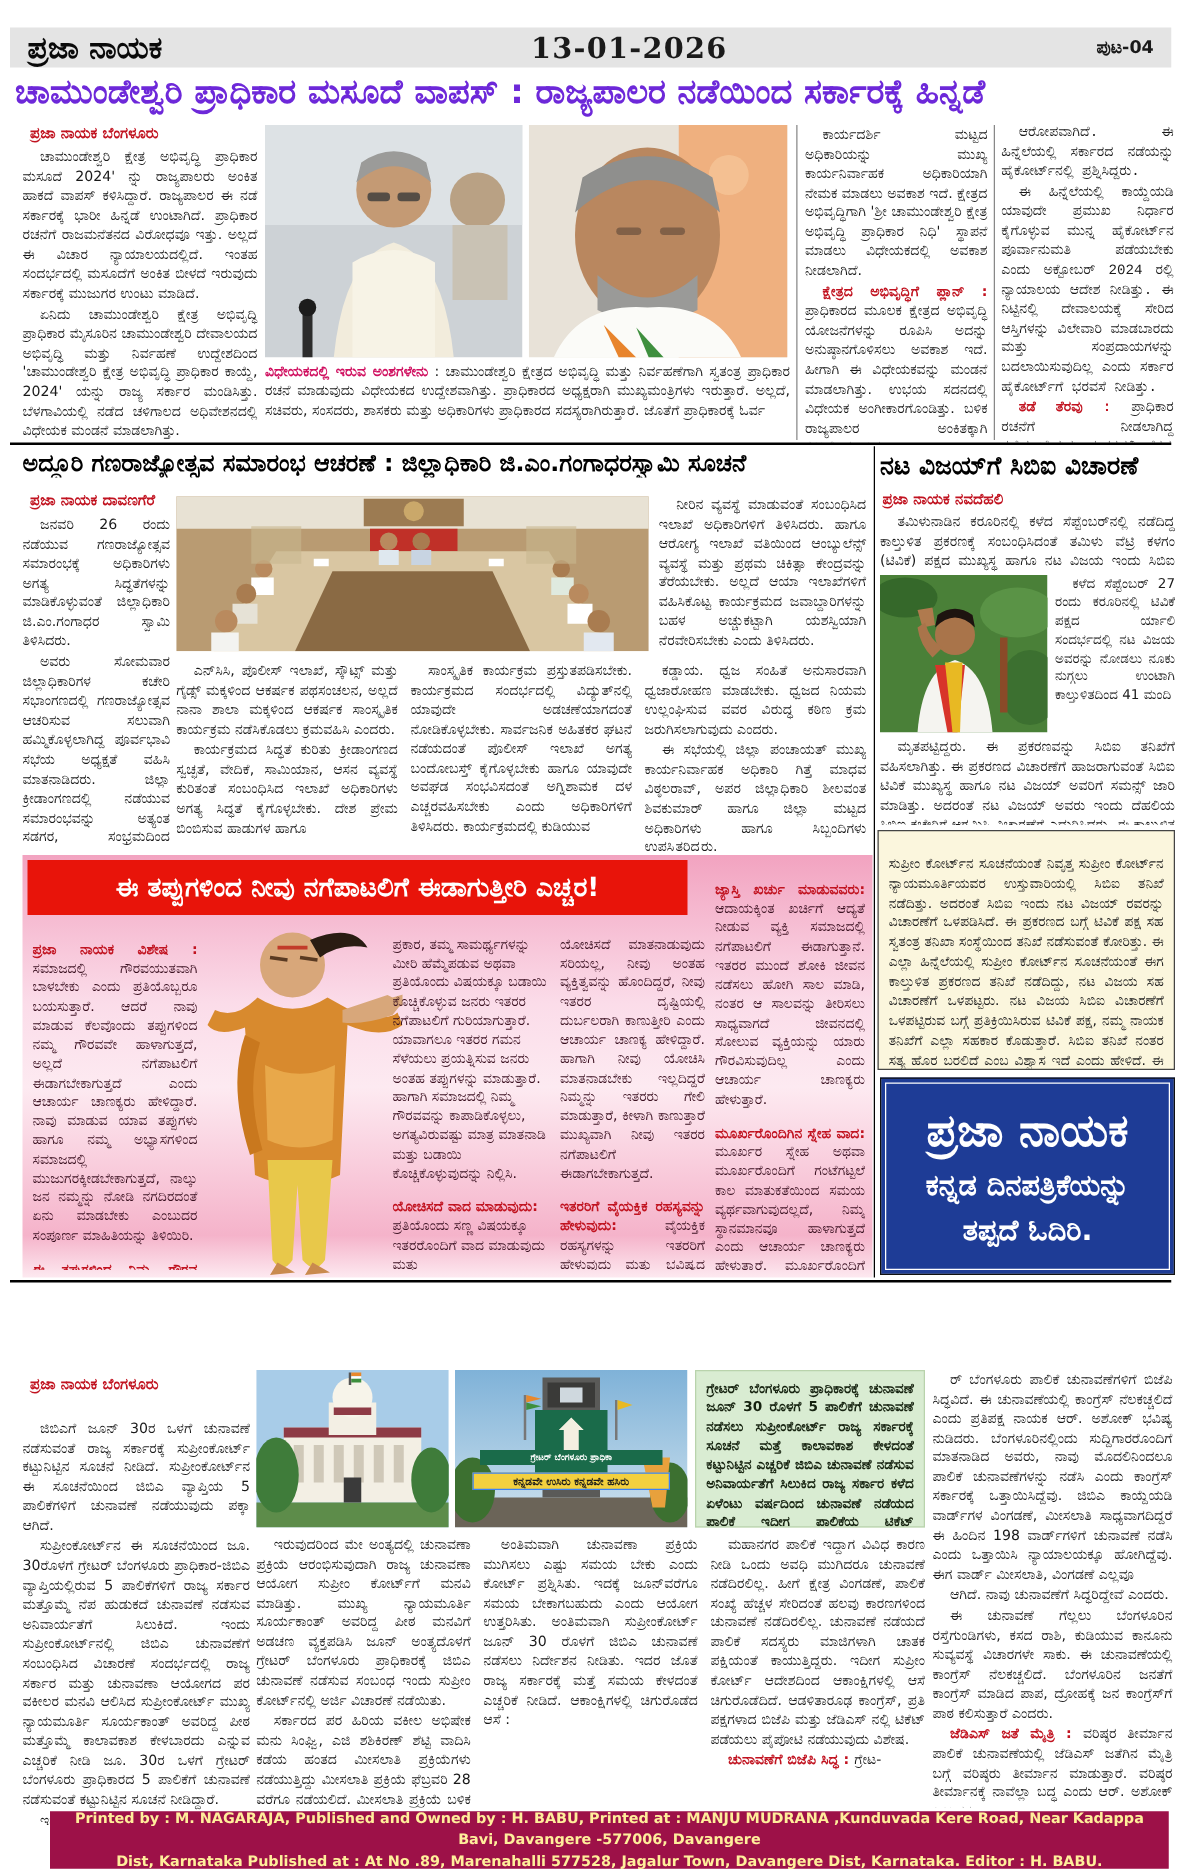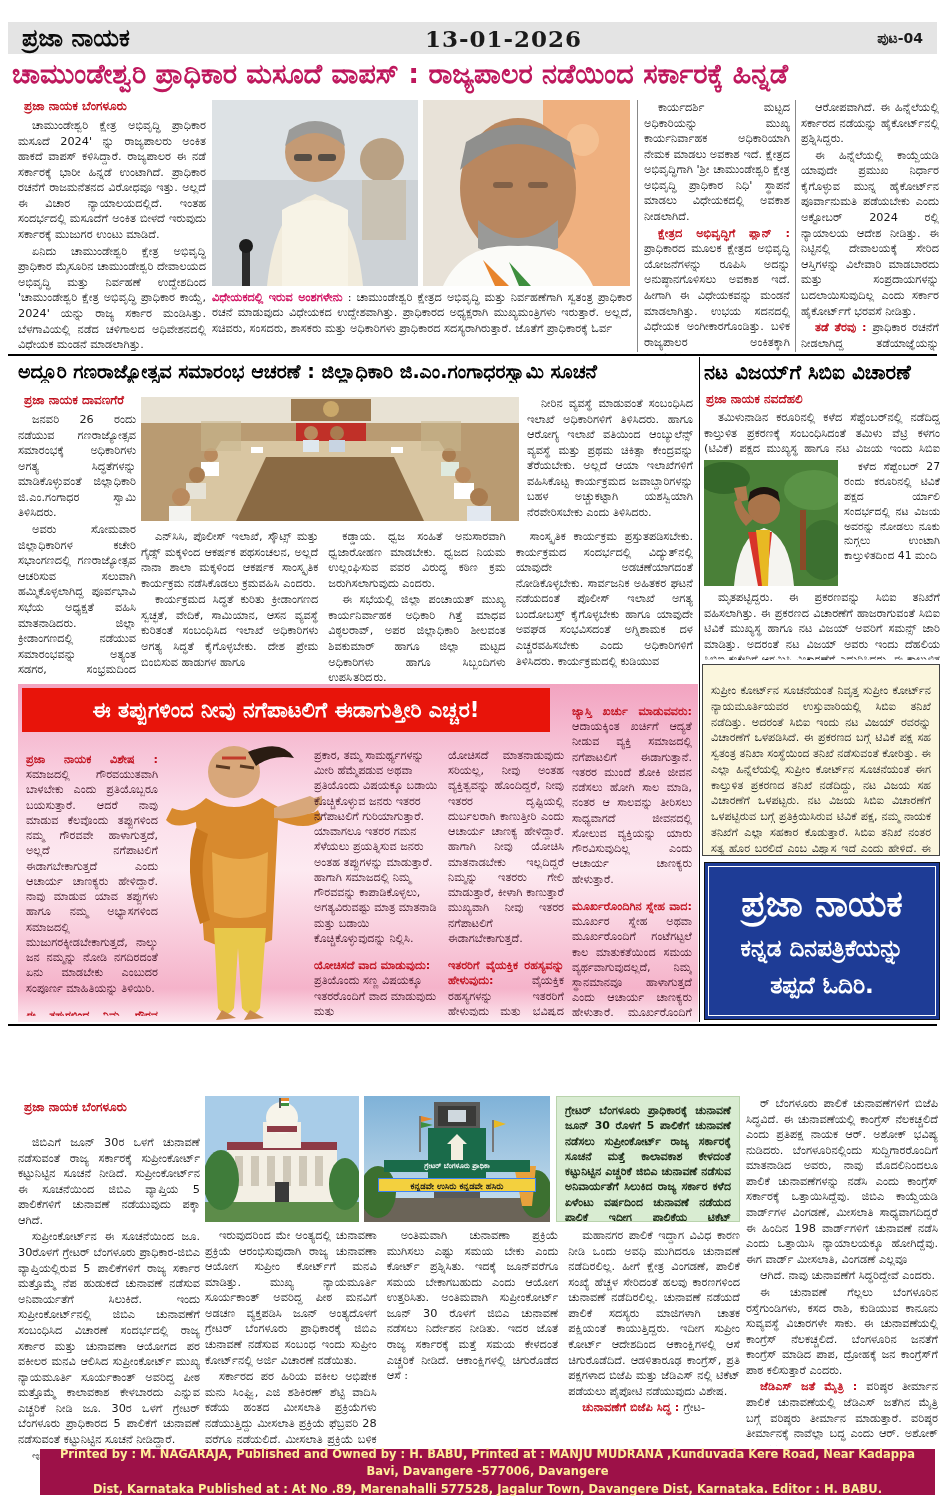--- a/index.html
+++ b/index.html
@@ -4,21 +4,21 @@
 <style>
   html,body{margin:0;padding:0;background:#ffffff;}
   .page{position:relative;width:945px;height:1501px;background:#ffffff;overflow:hidden;
         font-family:"DejaVu Sans","Liberation Sans",sans-serif;color:#1a1a1a;}
   .abs{position:absolute;}
   .masthead{background:#e4e4e4;display:flex;align-items:center;justify-content:space-between;
             padding:0 14px;box-sizing:border-box;}
   .mast-title{font-size:24px;font-weight:bold;color:#0a0a0a;}
   .mast-date{font-family:"DejaVu Serif","Liberation Serif",serif;font-size:23px;font-weight:bold;letter-spacing:1px;}
   .mast-page{font-size:14px;font-weight:bold;}
-  .lead-headline{margin:0;font-size:27px;font-weight:bold;color:#be185d;line-height:1.15;white-space:nowrap;}
+  .lead-headline{margin:0;font-size:27px;font-weight:bold;color:#6d28d9;line-height:1.15;white-space:nowrap;}
   .headline2{margin:0;font-size:19px;font-weight:bold;color:#000;white-space:nowrap;overflow:hidden;}
   .headline3{margin:0;font-size:20px;font-weight:bold;color:#000;white-space:nowrap;overflow:hidden;}
   .byline{color:#c11320;font-weight:bold;font-size:12px;}
   .col{ text-align:justify;font-size:11.3px;line-height:1.38;overflow:hidden;}
   .col p{margin:0 0 1px 0;text-indent:14px;}
   .subhead{color:#c11320;font-weight:bold;}
   .cap-lead{color:#d01060;font-weight:bold;}
   .caption{font-size:11.3px;line-height:1.35;text-align:justify;overflow:hidden;}
   .hrule{background:#000;height:2px;}
   .vrule{background:#000;width:1px;}
@@ -95,21 +95,21 @@
   <div class="abs caption" style="left:212px;top:290px;width:420px;height:64px;">
     <span class="cap-lead">ವಿಧೇಯಕದಲ್ಲಿ ಇರುವ ಅಂಶಗಳೇನು</span><span> : ಚಾಮುಂಡೇಶ್ವರಿ ಕ್ಷೇತ್ರದ ಅಭಿವೃದ್ಧಿ ಮತ್ತು ನಿರ್ವಹಣೆಗಾಗಿ ಸ್ವತಂತ್ರ ಪ್ರಾಧಿಕಾರ ರಚನೆ ಮಾಡುವುದು ವಿಧೇಯಕದ ಉದ್ದೇಶವಾಗಿತ್ತು. ಪ್ರಾಧಿಕಾರದ ಅಧ್ಯಕ್ಷರಾಗಿ ಮುಖ್ಯಮಂತ್ರಿಗಳು ಇರುತ್ತಾರೆ. ಅಲ್ಲದೆ, ಸಚಿವರು, ಸಂಸದರು, ಶಾಸಕರು ಮತ್ತು ಅಧಿಕಾರಿಗಳು ಪ್ರಾಧಿಕಾರದ ಸದಸ್ಯರಾಗಿರುತ್ತಾರೆ. ಜೊತೆಗೆ ಪ್ರಾಧಿಕಾರಕ್ಕೆ ಓರ್ವ</span>
   </div>
 
   <div class="abs vrule-thin" style="left:637px;top:100px;height:252px;"></div>
   <div class="abs col" style="left:644px;top:100px;width:146px;height:254px;">
       <p>ಕಾರ್ಯದರ್ಶಿ ಮಟ್ಟದ ಅಧಿಕಾರಿಯನ್ನು ಮುಖ್ಯ ಕಾರ್ಯನಿರ್ವಾಹಕ ಅಧಿಕಾರಿಯಾಗಿ ನೇಮಕ ಮಾಡಲು ಅವಕಾಶ ಇದೆ. ಕ್ಷೇತ್ರದ ಅಭಿವೃದ್ಧಿಗಾಗಿ 'ಶ್ರೀ ಚಾಮುಂಡೇಶ್ವರಿ ಕ್ಷೇತ್ರ ಅಭಿವೃದ್ಧಿ ಪ್ರಾಧಿಕಾರ ನಿಧಿ' ಸ್ಥಾಪನೆ ಮಾಡಲು ವಿಧೇಯಕದಲ್ಲಿ ಅವಕಾಶ ನೀಡಲಾಗಿದೆ.</p>
       <p><span class="subhead">ಕ್ಷೇತ್ರದ ಅಭಿವೃದ್ಧಿಗೆ ಪ್ಲಾನ್ : </span>ಪ್ರಾಧಿಕಾರದ ಮೂಲಕ ಕ್ಷೇತ್ರದ ಅಭಿವೃದ್ಧಿ ಯೋಜನೆಗಳನ್ನು ರೂಪಿಸಿ ಅದನ್ನು ಅನುಷ್ಠಾನಗೊಳಿಸಲು ಅವಕಾಶ ಇದೆ. ಹೀಗಾಗಿ ಈ ವಿಧೇಯಕವನ್ನು ಮಂಡನೆ ಮಾಡಲಾಗಿತ್ತು. ಉಭಯ ಸದನದಲ್ಲಿ ವಿಧೇಯಕ ಅಂಗೀಕಾರಗೊಂಡಿತ್ತು. ಬಳಿಕ ರಾಜ್ಯಪಾಲರ ಅಂಕಿತಕ್ಕಾಗಿ ಕಳಿಸಿಕೊಡಲಾಗಿತ್ತು.</p>
     </div>
   <div class="abs vrule-thin" style="left:795px;top:100px;height:252px;"></div>
-  <div class="abs col" style="left:801px;top:100px;width:138px;height:254px;">
+  <div class="abs col" style="left:801px;top:100px;width:138px;height:254px;font-family:Liberation Mono, monospace;">
       <p>ಆರೋಪವಾಗಿದೆ. ಈ ಹಿನ್ನೆಲೆಯಲ್ಲಿ ಸರ್ಕಾರದ ನಡೆಯನ್ನು ಹೈಕೋರ್ಟ್‌ನಲ್ಲಿ ಪ್ರಶ್ನಿಸಿದ್ದರು.</p>
       <p>ಈ ಹಿನ್ನೆಲೆಯಲ್ಲಿ ಕಾಯ್ದೆಯಡಿ ಯಾವುದೇ ಪ್ರಮುಖ ನಿರ್ಧಾರ ಕೈಗೊಳ್ಳುವ ಮುನ್ನ ಹೈಕೋರ್ಟ್‌ನ ಪೂರ್ವಾನುಮತಿ ಪಡೆಯಬೇಕು ಎಂದು ಅಕ್ಟೋಬರ್ 2024 ರಲ್ಲಿ ನ್ಯಾಯಾಲಯ ಆದೇಶ ನೀಡಿತ್ತು. ಈ ನಿಟ್ಟಿನಲ್ಲಿ ದೇವಾಲಯಕ್ಕೆ ಸೇರಿದ ಆಸ್ತಿಗಳನ್ನು ವಿಲೇವಾರಿ ಮಾಡಬಾರದು ಮತ್ತು ಸಂಪ್ರದಾಯಗಳನ್ನು ಬದಲಾಯಿಸುವುದಿಲ್ಲ ಎಂದು ಸರ್ಕಾರ ಹೈಕೋರ್ಟ್‌ಗೆ ಭರವಸೆ ನೀಡಿತ್ತು.</p>
       <p><span class="subhead">ತಡೆ ತೆರವು : </span>ಪ್ರಾಧಿಕಾರ ರಚನೆಗೆ ನೀಡಲಾಗಿದ್ದ ತಡೆಯಾಜ್ಞೆಯನ್ನು ನಂತರದಲ್ಲಿ ತೆರವು ಮಾಡಲಾಗಿತ್ತು. ಮತ್ತೆ ಕಾನೂನು ಹೋರಾಟ ಮುಂದುವರಿಸಲು ರಾಜಮನೆತನ ಮುಂದಾಗಿದೆ. ಅಲ್ಲದೆ ಮಸೂದೆಗೆ ಅಂಕಿತ ಹಾಕದಂತೆ ರಾಜ್ಯಪಾಲರಿಗೆ ಮನವಿ ಮಾಡಿದ್ದರು. ಈ ನಡುವೆ ರಾಜ್ಯಪಾಲ ಥಾವರ್ ಚಂದ್ ಗೆಹ್ಲೋತ್ ವಿಧೇಯಕಕ್ಕೆ ಅಂಕಿತ ಹಾಕದೆ ವಾಪಸ್ ಕಳಿಸಿದ್ದಾರೆ.</p>
     </div>
 
   <div class="abs hrule" style="left:8px;top:354px;width:929px;"></div>
 
   <h2 class="abs headline2" style="left:18px;top:360px;width:678px;">ಅದ್ದೂರಿ ಗಣರಾಜ್ಯೋತ್ಸವ ಸಮಾರಂಭ ಆಚರಣೆ : ಜಿಲ್ಲಾಧಿಕಾರಿ ಜಿ.ಎಂ.ಗಂಗಾಧರಸ್ವಾಮಿ ಸೂಚನೆ</h2>
   <div class="abs byline" style="left:24px;top:393px;">ಪ್ರಜಾ ನಾಯಕ ದಾವಣಗೆರೆ</div>
   <div class="abs col" style="left:18px;top:412px;width:118px;height:268px;">
@@ -151,25 +151,25 @@
       <p>ನೀರಿನ ವ್ಯವಸ್ಥೆ ಮಾಡುವಂತೆ ಸಂಬಂಧಿಸಿದ ಇಲಾಖೆ ಅಧಿಕಾರಿಗಳಿಗೆ ತಿಳಿಸಿದರು. ಹಾಗೂ ಆರೋಗ್ಯ ಇಲಾಖೆ ವತಿಯಿಂದ ಆಂಬ್ಯುಲೆನ್ಸ್ ವ್ಯವಸ್ಥೆ ಮತ್ತು ಪ್ರಥಮ ಚಿಕಿತ್ಸಾ ಕೇಂದ್ರವನ್ನು ತೆರೆಯಬೇಕು. ಅಲ್ಲದೆ ಆಯಾ ಇಲಾಖೆಗಳಿಗೆ ವಹಿಸಿಕೊಟ್ಟ ಕಾರ್ಯಕ್ರಮದ ಜವಾಬ್ದಾರಿಗಳನ್ನು ಬಹಳ ಅಚ್ಚುಕಟ್ಟಾಗಿ ಯಶಸ್ವಿಯಾಗಿ ನೆರವೇರಿಸಬೇಕು ಎಂದು ತಿಳಿಸಿದರು.</p>
       <p>ಪ್ರತಿಯೊಂದು ಕಚೇರಿಯ ಮುಂದೆ ಜ. 26ರಂದು ರಾಷ್ಟ್ರಧ್ವಜ ಹಾರಿಸುವುದು</p>
     </div>
 
   <div class="abs flexrow" style="left:141px;top:529px;width:552px;height:152px;">
     <div class="col">
         <p>ಎನ್‌ಸಿಸಿ, ಪೊಲೀಸ್ ಇಲಾಖೆ, ಸ್ಕೌಟ್ಸ್ ಮತ್ತು ಗೈಡ್ಸ್ ಮಕ್ಕಳಿಂದ ಆಕರ್ಷಕ ಪಥಸಂಚಲನ, ಅಲ್ಲದೆ ನಾನಾ ಶಾಲಾ ಮಕ್ಕಳಿಂದ ಆಕರ್ಷಕ ಸಾಂಸ್ಕೃತಿಕ ಕಾರ್ಯಕ್ರಮ ನಡೆಸಿಕೊಡಲು ಕ್ರಮವಹಿಸಿ ಎಂದರು.</p>
         <p>ಕಾರ್ಯಕ್ರಮದ ಸಿದ್ಧತೆ ಕುರಿತು ಕ್ರೀಡಾಂಗಣದ ಸ್ವಚ್ಛತೆ, ವೇದಿಕೆ, ಸಾಮಿಯಾನ, ಆಸನ ವ್ಯವಸ್ಥೆ ಕುರಿತಂತೆ ಸಂಬಂಧಿಸಿದ ಇಲಾಖೆ ಅಧಿಕಾರಿಗಳು ಅಗತ್ಯ ಸಿದ್ಧತೆ ಕೈಗೊಳ್ಳಬೇಕು. ದೇಶ ಪ್ರೇಮ ಬಿಂಬಿಸುವ ಹಾಡುಗಳ ಹಾಗೂ</p>
       </div>
     <div class="col">
+        <p>ಸಾಂಸ್ಕೃತಿಕ ಕಾರ್ಯಕ್ರಮ ಪ್ರಸ್ತುತಪಡಿಸಬೇಕು. ಕಾರ್ಯಕ್ರಮದ ಸಂದರ್ಭದಲ್ಲಿ ವಿದ್ಯುತ್‌ನಲ್ಲಿ ಯಾವುದೇ ಅಡಚಣೆಯಾಗದಂತೆ ನೋಡಿಕೊಳ್ಳಬೇಕು. ಸಾರ್ವಜನಿಕ ಅಹಿತಕರ ಘಟನೆ ನಡೆಯದಂತೆ ಪೊಲೀಸ್ ಇಲಾಖೆ ಅಗತ್ಯ ಬಂದೋಬಸ್ತ್ ಕೈಗೊಳ್ಳಬೇಕು ಹಾಗೂ ಯಾವುದೇ ಅವಘಡ ಸಂಭವಿಸದಂತೆ ಅಗ್ನಿಶಾಮಕ ದಳ ಎಚ್ಚರವಹಿಸಬೇಕು ಎಂದು ಅಧಿಕಾರಿಗಳಿಗೆ ತಿಳಿಸಿದರು. ಕಾರ್ಯಕ್ರಮದಲ್ಲಿ ಕುಡಿಯುವ</p>
+      </div>
+    <div class="col">
         <p>ಕಡ್ಡಾಯ. ಧ್ವಜ ಸಂಹಿತೆ ಅನುಸಾರವಾಗಿ ಧ್ವಜಾರೋಹಣ ಮಾಡಬೇಕು. ಧ್ವಜದ ನಿಯಮ ಉಲ್ಲಂಘಿಸುವ ವವರ ವಿರುದ್ಧ ಕಠಿಣ ಕ್ರಮ ಜರುಗಿಸಲಾಗುವುದು ಎಂದರು.</p>
         <p>ಈ ಸಭೆಯಲ್ಲಿ ಜಿಲ್ಲಾ ಪಂಚಾಯತ್ ಮುಖ್ಯ ಕಾರ್ಯನಿರ್ವಾಹಕ ಅಧಿಕಾರಿ ಗಿತ್ತೆ ಮಾಧವ ವಿಠ್ಠಲರಾವ್, ಅಪರ ಜಿಲ್ಲಾಧಿಕಾರಿ ಶೀಲವಂತ ಶಿವಕುಮಾರ್ ಹಾಗೂ ಜಿಲ್ಲಾ ಮಟ್ಟದ ಅಧಿಕಾರಿಗಳು ಹಾಗೂ ಸಿಬ್ಬಂದಿಗಳು ಉಪಸ್ಥಿತರಿದ್ದರು.</p>
-      </div>
-    <div class="col">
-        <p>ಸಾಂಸ್ಕೃತಿಕ ಕಾರ್ಯಕ್ರಮ ಪ್ರಸ್ತುತಪಡಿಸಬೇಕು. ಕಾರ್ಯಕ್ರಮದ ಸಂದರ್ಭದಲ್ಲಿ ವಿದ್ಯುತ್‌ನಲ್ಲಿ ಯಾವುದೇ ಅಡಚಣೆಯಾಗದಂತೆ ನೋಡಿಕೊಳ್ಳಬೇಕು. ಸಾರ್ವಜನಿಕ ಅಹಿತಕರ ಘಟನೆ ನಡೆಯದಂತೆ ಪೊಲೀಸ್ ಇಲಾಖೆ ಅಗತ್ಯ ಬಂದೋಬಸ್ತ್ ಕೈಗೊಳ್ಳಬೇಕು ಹಾಗೂ ಯಾವುದೇ ಅವಘಡ ಸಂಭವಿಸದಂತೆ ಅಗ್ನಿಶಾಮಕ ದಳ ಎಚ್ಚರವಹಿಸಬೇಕು ಎಂದು ಅಧಿಕಾರಿಗಳಿಗೆ ತಿಳಿಸಿದರು. ಕಾರ್ಯಕ್ರಮದಲ್ಲಿ ಕುಡಿಯುವ</p>
       </div>
   </div>
 
   <div class="abs vrule" style="left:699px;top:357px;height:665px;"></div>
 
   <h2 class="abs headline3" style="left:704px;top:360px;width:236px;">ನಟ ವಿಜಯ್‌ಗೆ ಸಿಬಿಐ ವಿಚಾರಣೆ</h2>
   <div class="abs byline" style="left:706px;top:392px;">ಪ್ರಜಾ ನಾಯಕ ನವದೆಹಲಿ</div>
   <div class="abs col" style="left:704px;top:410px;width:236px;height:48px;">
       <p>ತಮಿಳುನಾಡಿನ ಕರೂರಿನಲ್ಲಿ ಕಳೆದ ಸೆಪ್ಟೆಂಬರ್‌ನಲ್ಲಿ ನಡೆದಿದ್ದ ಕಾಲ್ತುಳಿತ ಪ್ರಕರಣಕ್ಕೆ ಸಂಬಂಧಿಸಿದಂತೆ ತಮಿಳು ವೆಟ್ರಿ ಕಳಗಂ (ಟಿವಿಕೆ) ಪಕ್ಷದ ಮುಖ್ಯಸ್ಥ ಹಾಗೂ ನಟ ವಿಜಯ ಇಂದು ಸಿಬಿಐ ವಿಚಾರಣೆಗೆ ಹಾಜರಾದರು.</p>
     </div>

